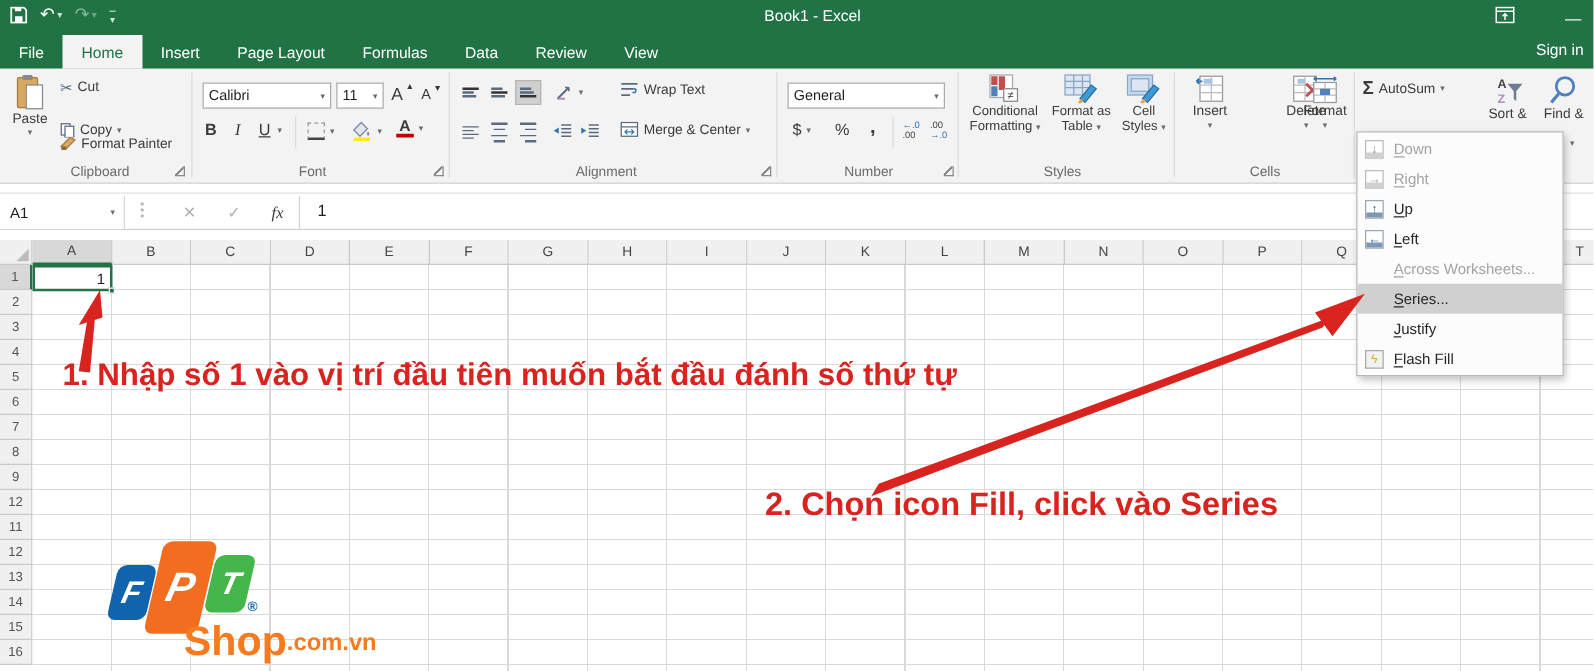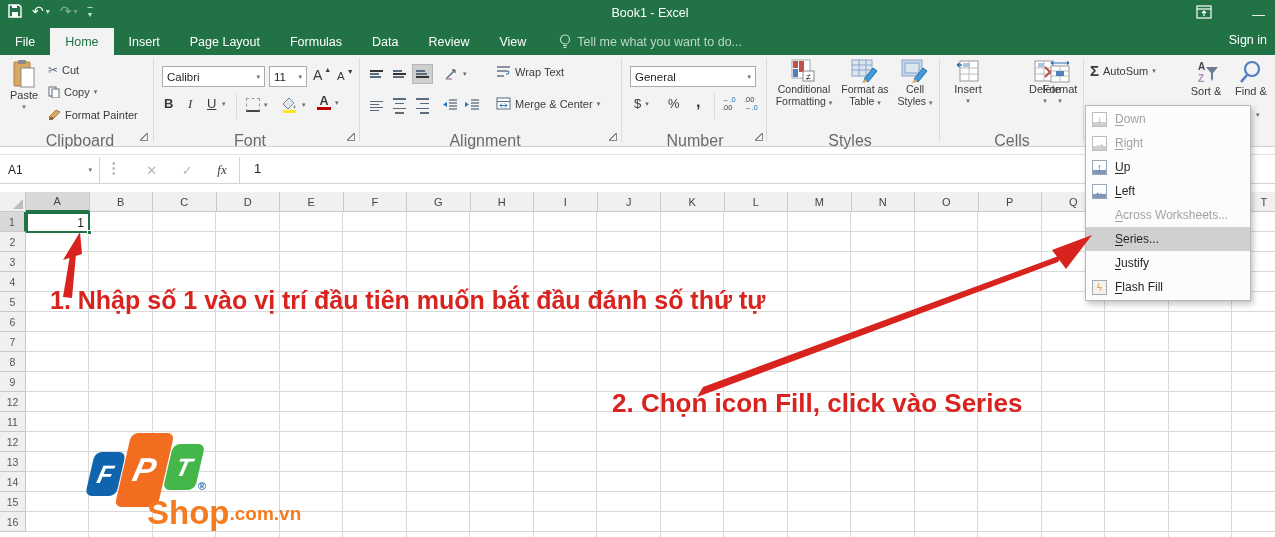--- a/index.html
+++ b/index.html
@@ -20,21 +20,21 @@
   
   .tabrow { position:absolute; left:0; top:28px; width:1275px; height:27px; background:#217346; display:flex; align-items:stretch; }
   .tab { color:#fff; font-size:12.5px; padding:0 15px; display:flex; align-items:center; cursor:default; }
   .tab.active { background:#f3f3f3; color:#217346; }
   .tellme { display:flex; align-items:center; gap:6px; color:#b9d8c7; font-size:12.5px; margin-left:18px; }
   .signin { position:absolute; right:8px; top:33px; color:#fff; font-size:12.5px; }
 
   
   .ribbon { position:absolute; left:0; top:55px; width:1275px; height:92px; background:#f3f3f3; border-bottom:1px solid #d2d2d2; font-size:11px; color:#3b3b3b; }
   .gsep { position:absolute; top:3px; width:1px; height:84px; background:#dcdcdc; }
-  .glabel { position:absolute; top:77px; font-size:16px; color:#6a6a6a; text-align:center; }
+  .glabel { position:absolute; top:77px; font-size:11px; color:#6a6a6a; text-align:center; }
   .launcher { position:absolute; top:78px; width:8px; height:8px; border-right:1px solid #8a8a8a; border-bottom:1px solid #8a8a8a; background:linear-gradient(135deg,transparent 45%,#8a8a8a 45%,#8a8a8a 62%,transparent 62%); }
   .bigbtn { position:absolute; display:flex; flex-direction:column; align-items:center; justify-content:flex-start; text-align:center; line-height:12px; }
   .smallrow { position:absolute; display:flex; align-items:center; gap:4px; white-space:nowrap; }
   .caret-s { font-size:7px; color:#6a6a6a; }
   .selbox { background:#fff; border:1px solid #ababab; display:flex; align-items:center; justify-content:space-between; padding:0 4px; font-size:11.5px; color:#1e1e1e; }
   .tglbtn { width:21px; height:20px; display:flex; align-items:center; justify-content:center; }
   .tglbtn.on { background:#cfcfcf; border:1px solid #b5b5b5; }
   .lines i { display:block; height:1.5px; background:#5a6b7d; margin:1.6px 0; }
 
   
@@ -135,28 +135,20 @@
     <div id="tabs" style="display:flex;">
         <div class="tab">File</div>
         <div class="tab active">Home</div>
         <div class="tab">Insert</div>
         <div class="tab">Page Layout</div>
         <div class="tab">Formulas</div>
         <div class="tab">Data</div>
         <div class="tab">Review</div>
         <div class="tab">View</div>
       </div>
-    <div class="tellme">
-      <svg width="12" height="15" viewBox="0 0 12 15">
-          <circle cx="6" cy="5.5" r="4.5" fill="none" stroke="#b9d8c7" stroke-width="1.2"></circle>
-          <line x1="4" y1="11.5" x2="8" y2="11.5" stroke="#b9d8c7" stroke-width="1.2"></line>
-          <line x1="4.5" y1="13.5" x2="7.5" y2="13.5" stroke="#b9d8c7" stroke-width="1.2"></line>
-        </svg>
-      <span>Tell me what you want to do...</span>
-    </div>
   </div>
   <div class="signin">Sign in</div>
 
   <div class="ribbon">
 
     <div class="gsep" style="left:153px"></div>
     <div class="gsep" style="left:359px"></div>
     <div class="gsep" style="left:621px"></div>
     <div class="gsep" style="left:766px"></div>
     <div class="gsep" style="left:939px"></div>
@@ -168,21 +160,21 @@
           <rect x="6" y="1" width="8" height="4" rx="1" fill="#8a8a8a"></rect>
           <rect x="9" y="9" width="13" height="19" fill="#fff" stroke="#8a8a8a"></rect>
         </svg>
       <span>Paste</span>
       <span class="caret-s">▾</span>
     </div>
     <div class="smallrow" style="left:48px;top:8px;">
         <span style="font-size:12px;color:#5a6b7d;">✂</span>
         <span>Cut</span>
       </div>
-    <div class="smallrow" style="left:48px;top:31px;">
+    <div class="smallrow" style="left:48px;top:43px;">
       <svg width="12" height="12" viewBox="0 0 12 12">
           <rect x="1" y="1" width="7" height="9" fill="#fff" stroke="#5a6b7d"></rect>
           <rect x="4" y="3" width="7" height="9" fill="#fff" stroke="#5a6b7d"></rect>
         </svg>
       <span>Copy</span>
         <span class="caret-s">▾</span>
     </div>
     <div class="smallrow" style="left:48px;top:54px;">
       <svg width="13" height="12" viewBox="0 0 13 12">
           <path d="M1 8 L8 1 L12 3 L5 10 Z" fill="#d9a861" stroke="#a87c3f"></path>

